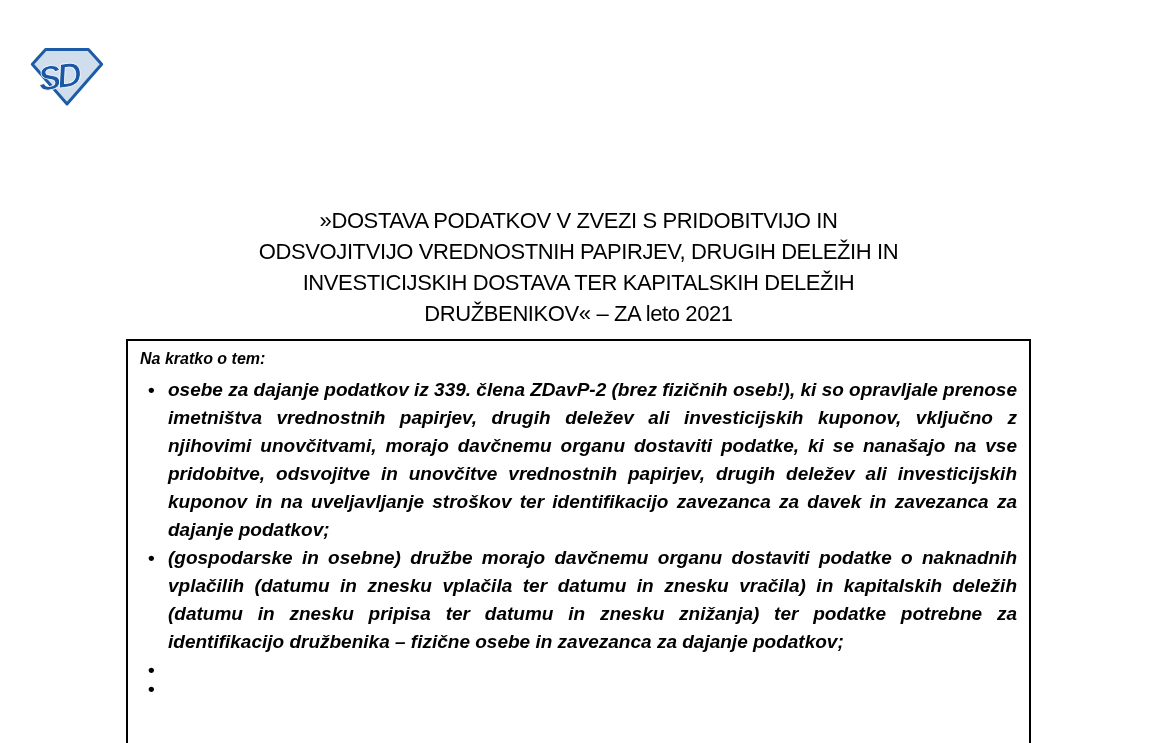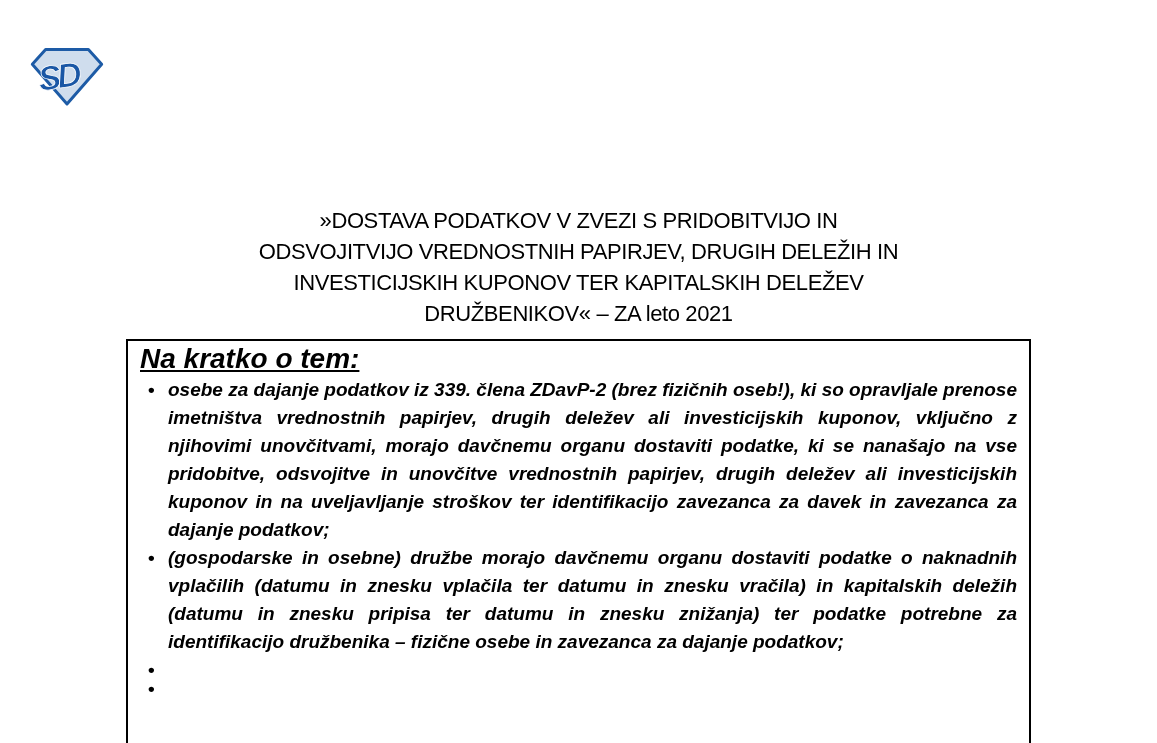--- a/index.html
+++ b/index.html
@@ -43,23 +43,22 @@
     left: 126px;
     top: 339px;
     width: 877px;          
     height: 520px;         
     border: 2px solid #000000;
     padding: 4px 12px 0 12px;
     font-style: italic;
     font-weight: bold;
   }
   .box-heading {
-    font-size: 28px;
+    font-size: 16px;
     line-height: 28px;
-    text-decoration: underline;
   }
   ul.bullets {
     margin: 3px 0 0 0;
     padding: 0;
     list-style: none;
     font-size: 19px;
     line-height: 28px;
   }
   ul.bullets li {
     position: relative;
@@ -82,21 +81,21 @@
   <div class="logo">
     <svg viewBox="0 0 100 84" width="74" height="62" aria-hidden="true">
       <polygon points="3,26 21,6 79,6 97,26 50,80" fill="#cfdded" stroke="#1d5ba6" stroke-width="4" stroke-linejoin="round"></polygon>
       <text x="11" y="57" font-family="Liberation Sans, sans-serif" font-size="46" font-weight="bold" font-style="italic" letter-spacing="-5" fill="#1a57a5" stroke="#ffffff" stroke-width="1" transform="rotate(-8 50 42)">SD</text>
     </svg>
   </div>
 
   <div class="title">
     <div class="title-line">»DOSTAVA PODATKOV V ZVEZI S PRIDOBITVIJO IN</div>
     <div class="title-line">ODSVOJITVIJO VREDNOSTNIH PAPIRJEV, DRUGIH DELEŽIH IN</div>
-    <div class="title-line">INVESTICIJSKIH KUPONOV TER KAPITALSKIH DELEŽEV</div>
+    <div class="title-line">INVESTICIJSKIH DOSTAVA TER KAPITALSKIH DELEŽIH</div>
     <div class="title-line">DRUŽBENIKOV« – ZA leto 2021</div>
   </div>
 
   <div class="summary-box">
     <div class="box-heading">Na kratko o tem:</div>
     <ul class="bullets">
       <li>
         <span class="dot">•</span>
         <span>osebe za dajanje podatkov iz 339. člena ZDavP-2 (brez fizičnih oseb!), ki so opravljale prenose imetništva vrednostnih papirjev, drugih deležev ali investicijskih kuponov, vključno z njihovimi unovčitvami, morajo davčnemu organu dostaviti podatke, ki se nanašajo na vse pridobitve, odsvojitve in unovčitve vrednostnih papirjev, drugih deležev ali investicijskih kuponov in na uveljavljanje stroškov ter identifikacijo zavezanca za davek in zavezanca za dajanje podatkov;</span>
       </li>

